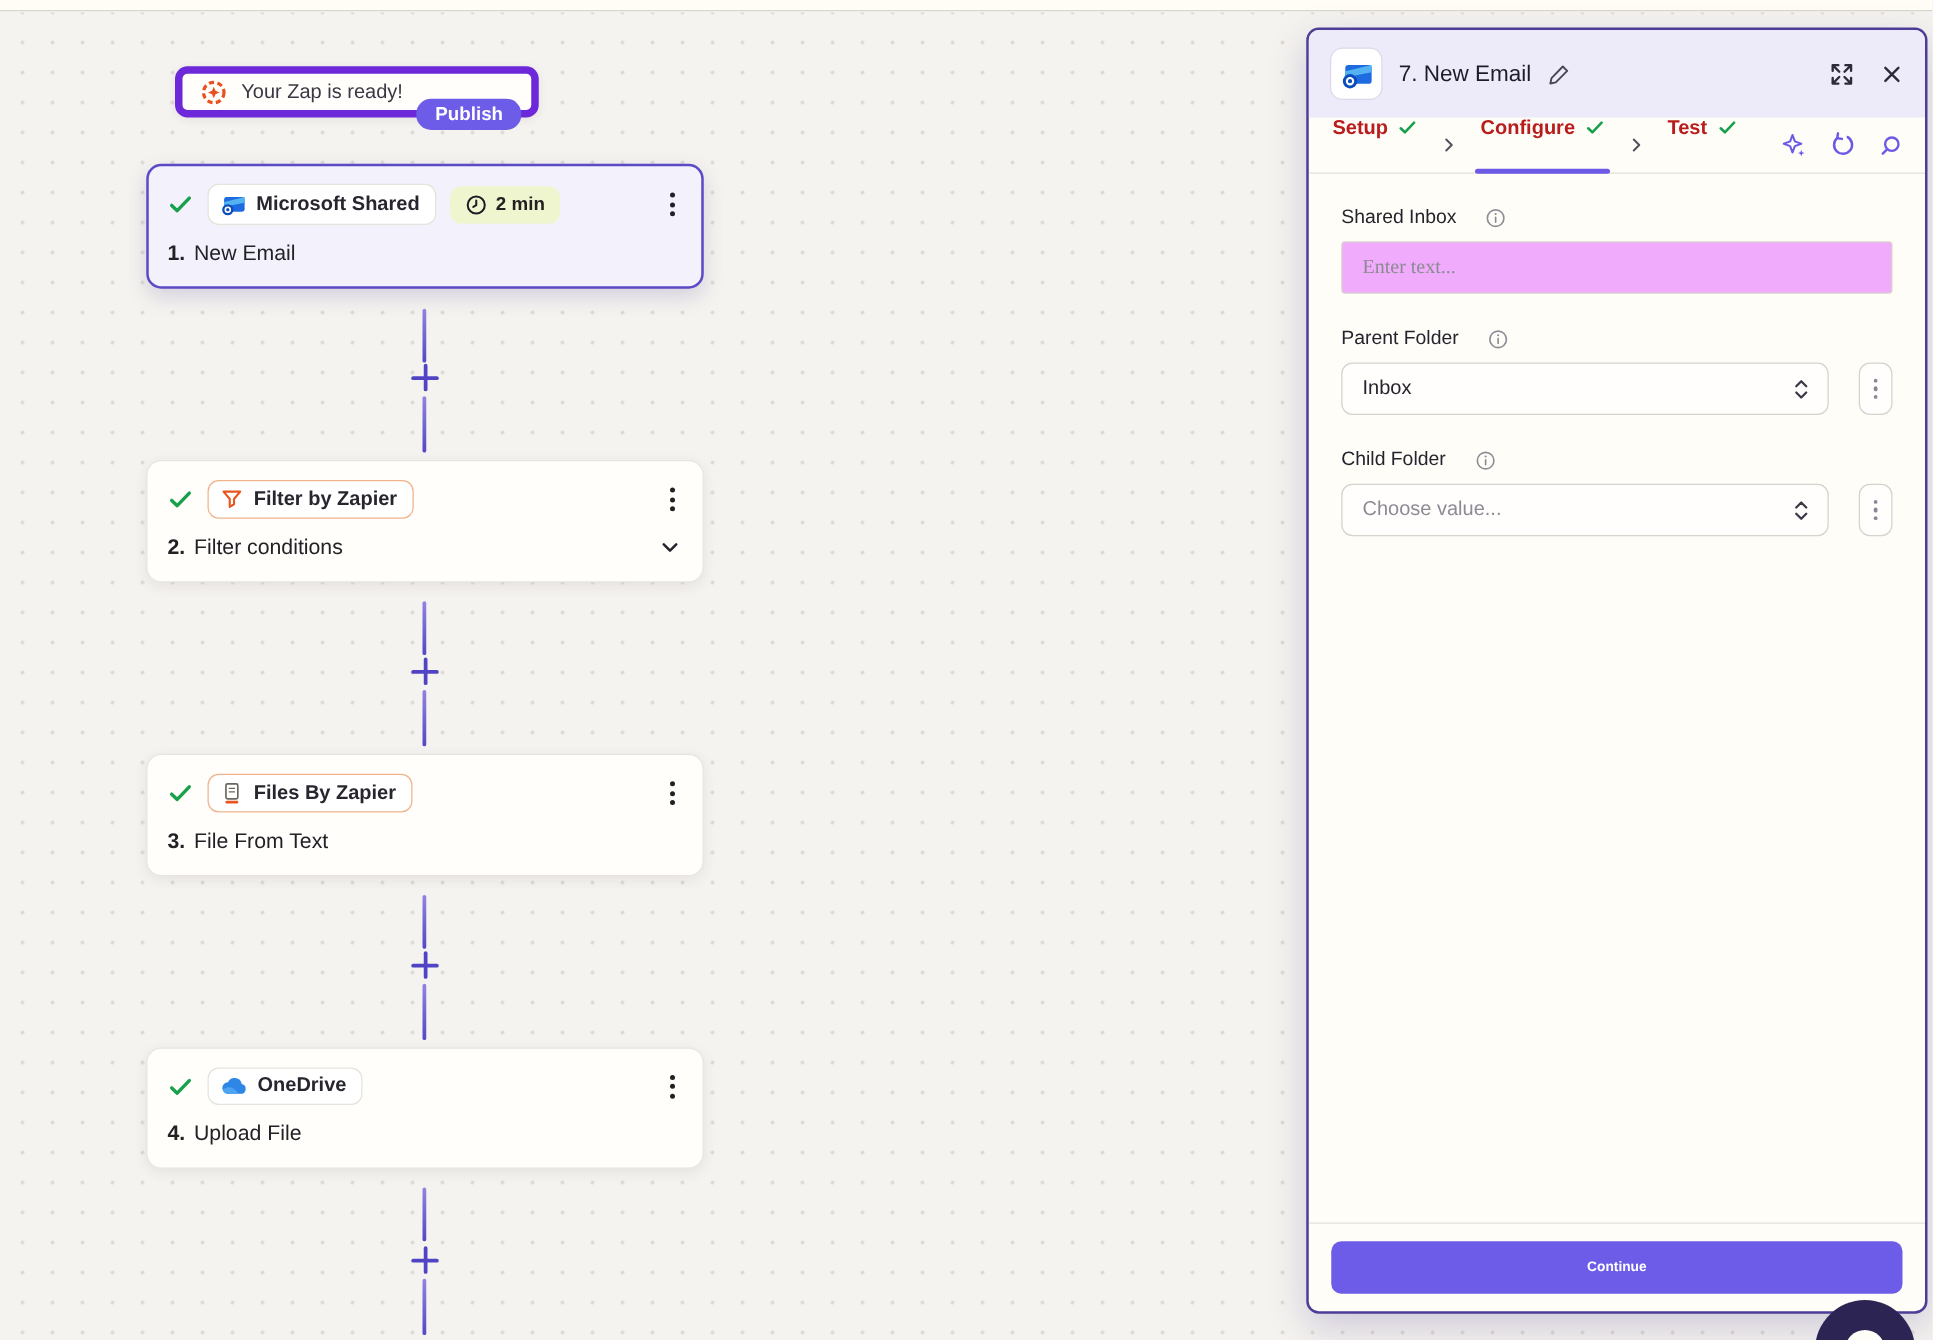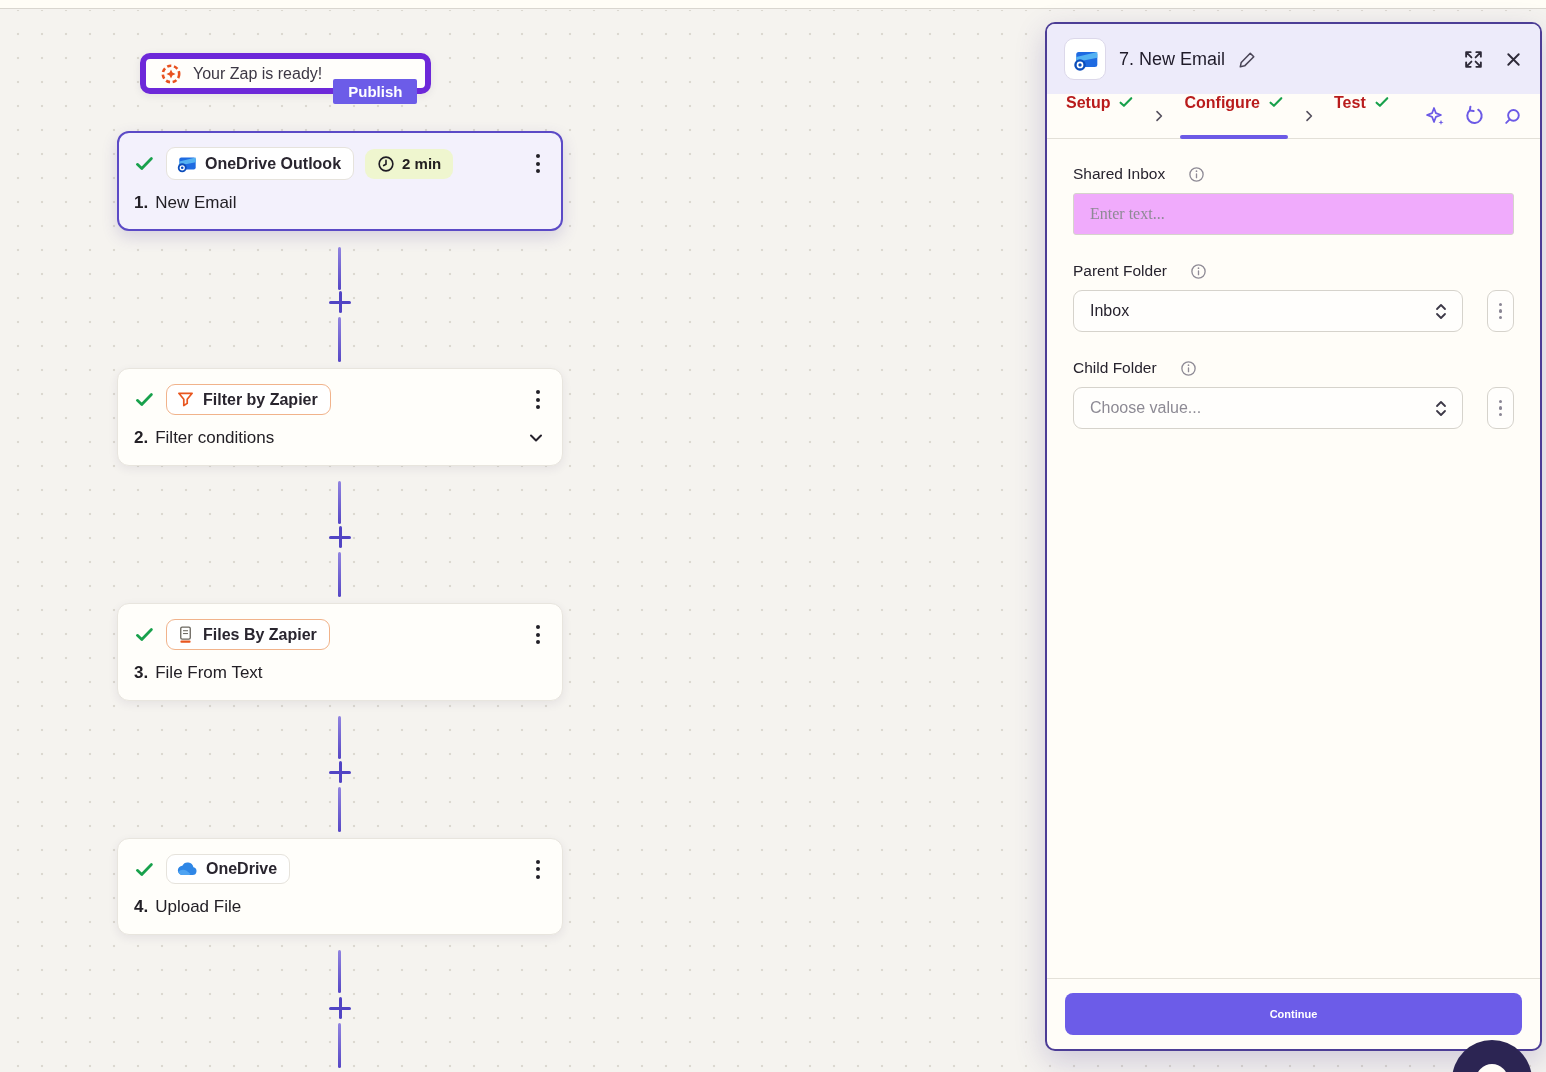--- a/index.html
+++ b/index.html
@@ -23,21 +23,21 @@
   
   .ready-banner {
     position:absolute; left:140px; top:53px; height:41px;
     display:flex; align-items:center; gap:11px;
     background:#fffefb; border:6px solid #6d28d9; border-radius:10px;
     padding:0 8px 0 14px; box-shadow:0 2px 8px rgba(40,30,80,0.08);
   }
   .ready-banner .msg { font-size:16px; color:#3c3744; }
   .publish-btn {
     background:#6c5ce8; color:#fff; font-weight:700; font-size:15px;
-    border:none; border-radius:2px; padding:4px 15px; cursor:pointer;
+    border:none; border-radius:12px; padding:4px 15px; cursor:pointer;
     font-family:inherit;
     margin-top:36px;
   }
 
   
   .step-card {
     position:absolute; left:117px; width:446px;
     background:#fffefa; border:1px solid #e8e5de; border-radius:12px;
     box-shadow:0 3px 10px rgba(50,40,90,0.08);
     padding:15px 16px 17px;
@@ -155,21 +155,21 @@
     </span>
     <span class="app-pill">
       <span>
         <svg width="21" height="21" viewBox="0 0 32 32">
             <rect x="5" y="7" width="25" height="18" rx="3" fill="#1e6ae1"></rect>
             <path d="M5 13L30 7v7L5 19z" fill="#54b2f2"></path>
             <circle cx="9.5" cy="22.5" r="6.8" fill="#0b4dbb"></circle>
             <circle cx="9.5" cy="22.5" r="3" fill="none" stroke="#fff" stroke-width="2"></circle>
           </svg>
       </span>
-      <span>OneDrive Outlook</span>
+      <span>Microsoft Shared</span>
     </span>
     <span class="timer-badge">
       <span>
         <svg width="18" height="18" viewBox="0 0 20 20">
             <circle cx="10" cy="10" r="7.6" stroke="#1f1c24" stroke-width="1.8" fill="none"></circle>
             <path d="M10 6v4.2l-2.6 1.5" stroke="#1f1c24" stroke-width="1.8" fill="none" stroke-linecap="round" stroke-linejoin="round"></path>
           </svg>
       </span>
       <span>2 min</span>
     </span>

